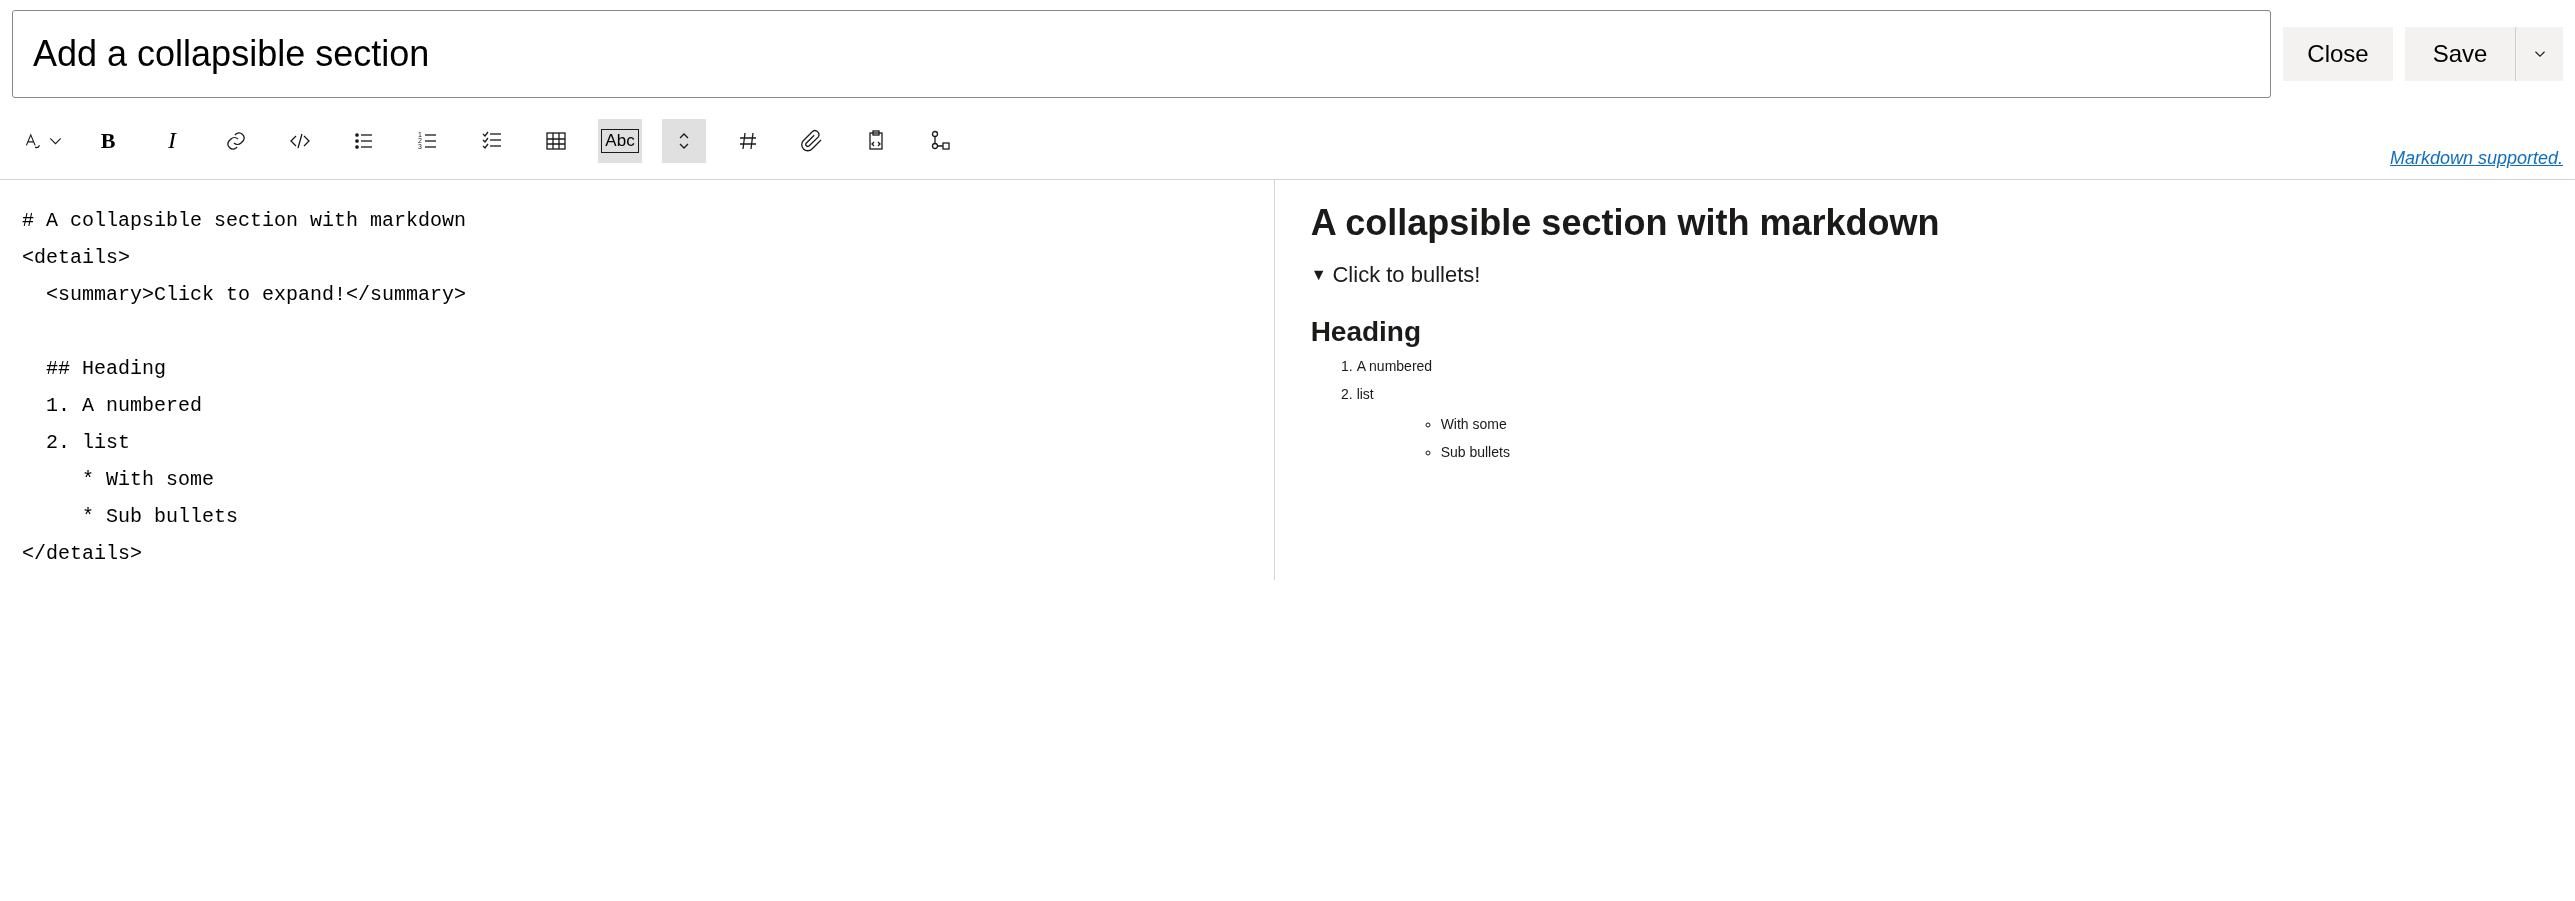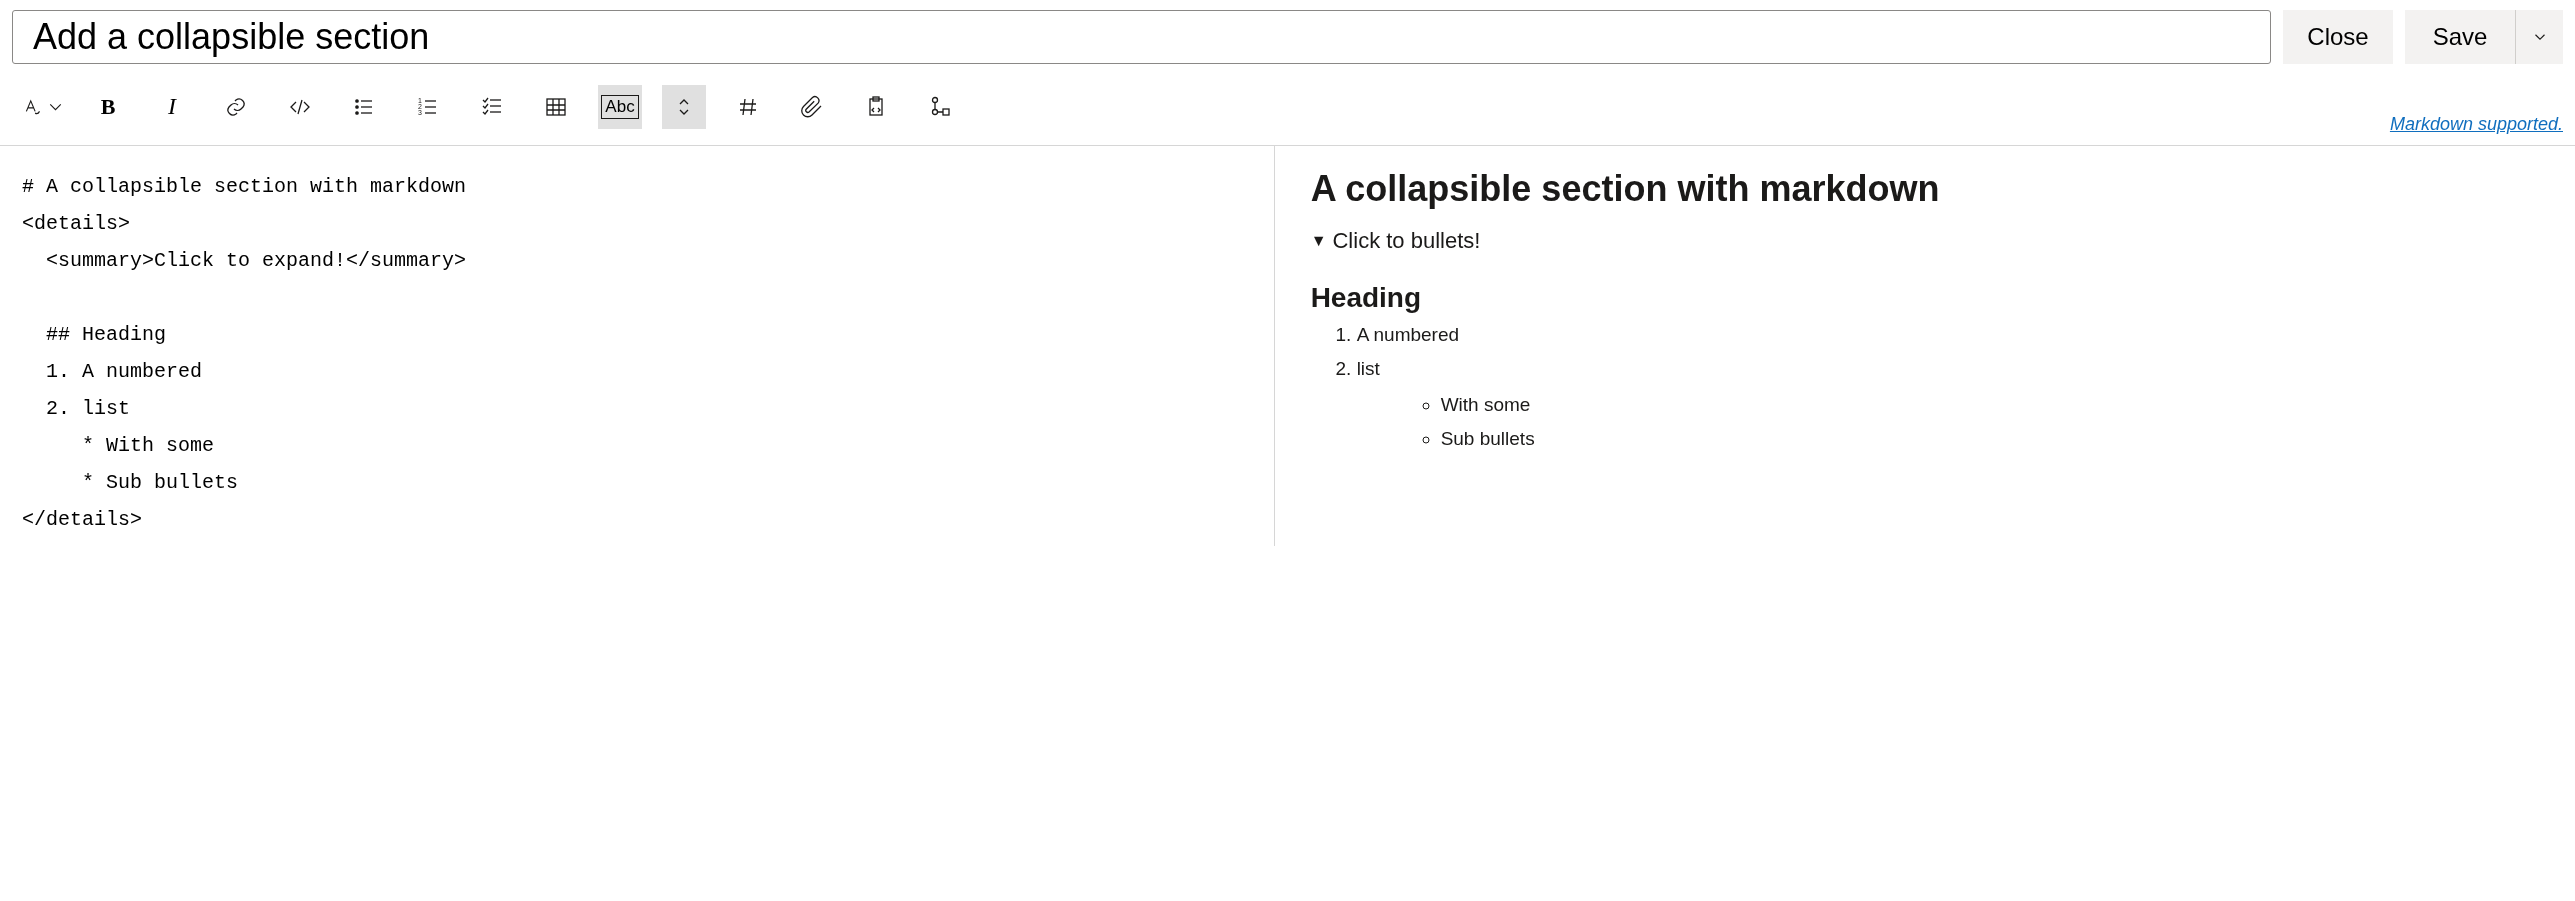--- a/index.html
+++ b/index.html
@@ -7,21 +7,21 @@
   .wrap { width:100%; }
   .topbar { display:flex; align-items:center; gap:12px; padding:10px 12px 10px 12px; }
   .title-input {
     flex:1 1 auto;
     font-size:36px;
     font-weight:400;
     padding:12px 20px;
     border:1px solid #8a8886;
     border-radius:3px;
     outline:none;
-    height:54px;
+    height:88px;
   }
   .btn {
     height:54px;
     min-width:110px;
     border:none;
     background:#f3f2f1;
     font-size:24px;
     cursor:pointer;
     padding:0 22px;
   }
@@ -53,21 +53,21 @@
     border:none;
     outline:none;
     resize:none;
     border-right:1px solid #d6d6d6;
   }
   .preview { flex:1 1 50%; padding:22px 30px 30px 36px; }
   .preview h1 { font-size:36px; font-weight:600; margin-bottom:18px; }
   .summary { font-size:22px; display:flex; align-items:center; gap:6px; margin-bottom:28px; cursor:pointer; }
   .summary .tri { font-size:16px; }
   .preview h2 { font-size:28px; font-weight:600; margin-bottom:4px; }
-  .preview ol { margin-left:46px; font-size:19px; }
+  .preview ol { margin-left:46px; font-size:14px; }
   .preview ol li { padding:6px 0; }
   .preview ul { list-style:circle; margin:8px 0 0 84px; }
   .preview ul li { padding:6px 0; }
   .bold-b { font-weight:800; font-size:22px; font-family:"Segoe UI"; }
   .italic-i { font-style:italic; font-family:serif; font-size:24px; }
   .abc-box { border:1.3px solid #1b1a19; font-size:17px; padding:1px 3px; font-family:sans-serif; }
 </style>
 </head>
 <body>
 

